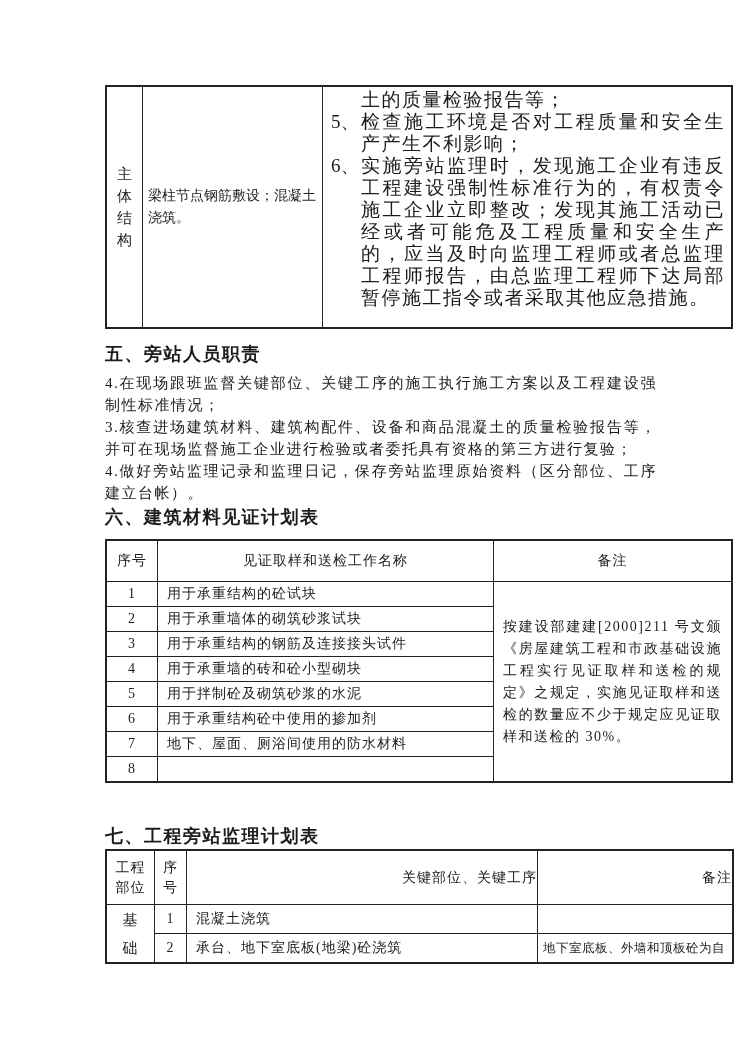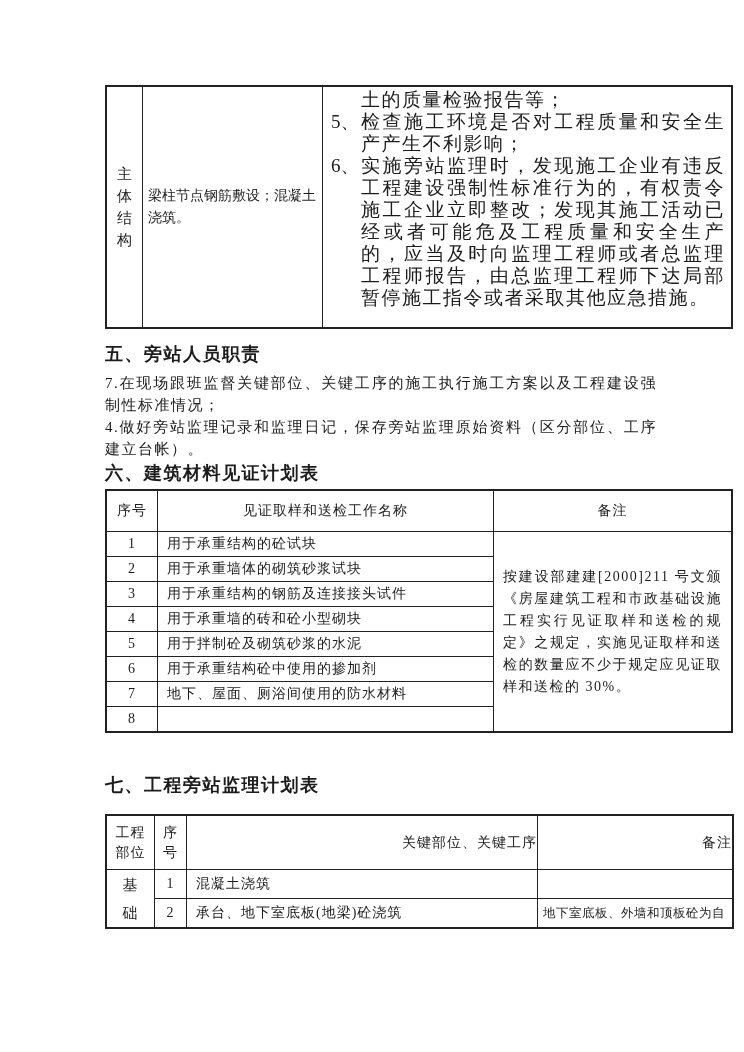--- a/index.html
+++ b/index.html
@@ -30,22 +30,22 @@
   .duty{display:flex;}
   .duty .marker{flex:0 0 30px;letter-spacing:0;}
   .duty .dtext{flex:1;text-align:justify;}
 
   
   h2{
     font-size:18px;line-height:22px;letter-spacing:1.5px;
     font-weight:bold;margin:0;
   }
   .h-five{margin:14px 0 7px;}
-  .h-six{margin:2px 0 5px;}
-  .h-seven{margin:42px 0 17px;font-family:Liberation Mono, monospace;}
+  .h-six{margin:2px 0 11px;}
+  .h-seven{margin:42px 0 2px;}
 
   
   .paras{width:552px;}
   .paras p{
     margin:0;font-size:15px;line-height:22px;letter-spacing:1.5px;
     text-align:justify;
   }
   .paras p.first{text-indent:25px;}
 
   
@@ -105,21 +105,22 @@
             <span class="dtext">实施旁站监理时，发现施工企业有违反工程建设强制性标准行为的，有权责令施工企业立即整改；发现其施工活动已经或者可能危及工程质量和安全生产的，应当及时向监理工程师或者总监理工程师报告，由总监理工程师下达局部暂停施工指令或者采取其他应急措施。</span>
           </div>
         </div>
       </td>
     </tr>
   </tbody>
     </table>
 
   <h2 class="h-five">五、旁站人员职责</h2>
   <div class="paras">
-    <p>7.在现场跟班监督关键部位、关键工序的施工执行施工方案以及工程建设强制性标准情况；</p>
+    <p>4.在现场跟班监督关键部位、关键工序的施工执行施工方案以及工程建设强制性标准情况；</p>
+    <p>3.核查进场建筑材料、建筑构配件、设备和商品混凝土的质量检验报告等，并可在现场监督施工企业进行检验或者委托具有资格的第三方进行复验；</p>
     <p>4.做好旁站监理记录和监理日记，保存旁站监理原始资料（区分部位、工序建立台帐）。</p>
   </div>
 
   <h2 class="h-six">六、建筑材料见证计划表</h2>
   <table class="t2">
     <tbody>
         <tr>
       <th class="c-no">序号</th>
       <th class="c-name">见证取样和送检工作名称</th>
       <th class="c-remark">备注</th>

